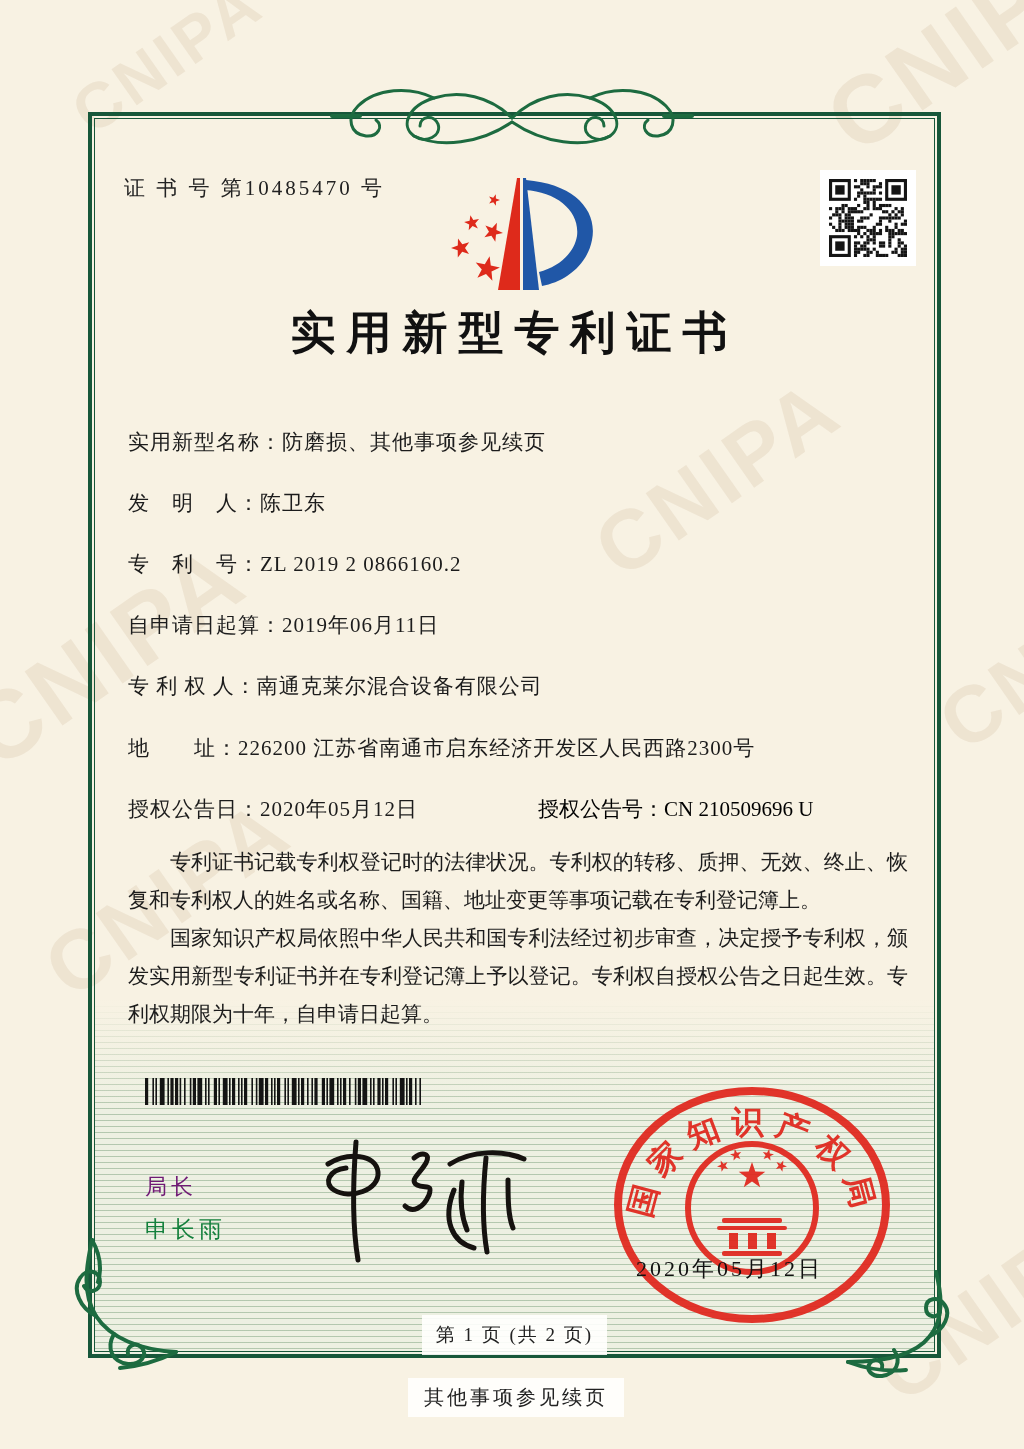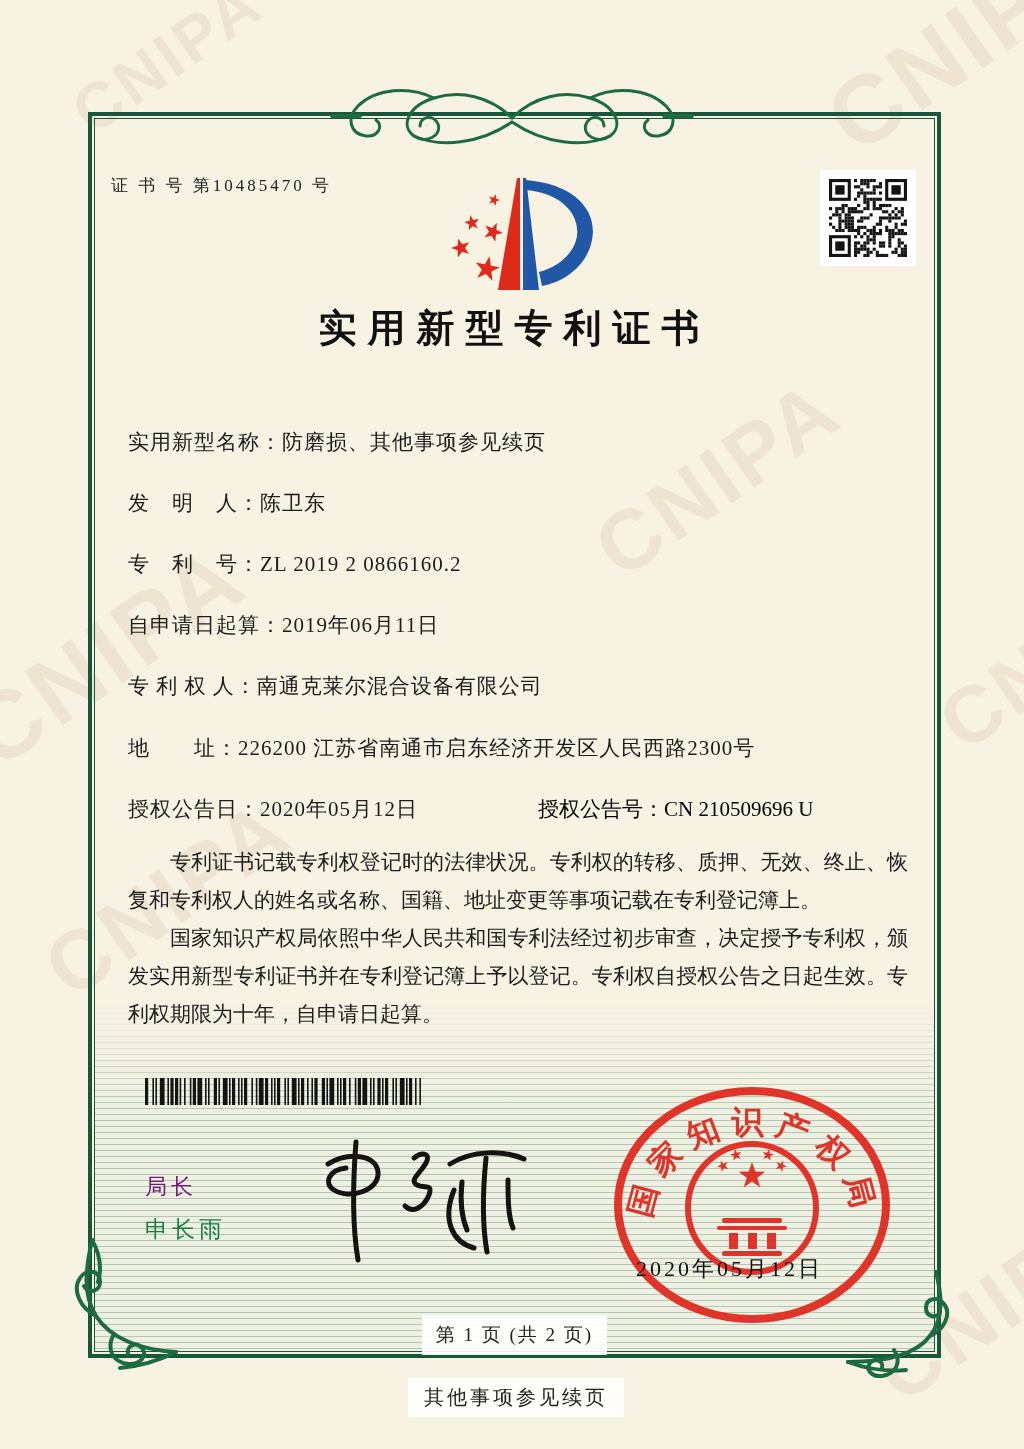--- a/index.html
+++ b/index.html
@@ -19,26 +19,26 @@
 
   
   .guilloche { position:absolute; left:94px; top:1000px; width:841px; height:356px; z-index:1;
     background-color:#edf0e2;
     background-image:repeating-linear-gradient(180deg, rgba(132,166,132,0.55) 0px, rgba(132,166,132,0.55) 1px, rgba(255,255,255,0) 1px, rgba(255,255,255,0) 6px); }
   .guilloche::before { content:""; position:absolute; left:0; top:0; width:100%; height:110px;
     background:linear-gradient(180deg,#f8f2e3 0%, rgba(248,242,227,0) 100%); }
 
   .content { position:absolute; inset:0; z-index:3; }
 
-  .cert-no { position:absolute; left:111px; top:174px; font-size:17px; color:#222; letter-spacing:3px; }
+  .cert-no { position:absolute; left:124px; top:174px; font-size:21px; color:#222; letter-spacing:3px; }
   .qr-box { position:absolute; left:820px; top:170px; width:96px; height:96px; background:#fff; padding:9px; }
   .logo { position:absolute; left:436px; top:166px; width:172px; height:142px; }
 
   .title { position:absolute; left:88px; top:303px; width:853px; text-align:center;
-           font-size:38px; font-weight:bold; color:#111; letter-spacing:11px; }
+           font-size:45px; font-weight:bold; color:#111; letter-spacing:11px; }
 
   .field { position:absolute; left:128px; font-size:21px; color:#1c1c1c; white-space:nowrap; }
   .field .lab { letter-spacing:1px; }
   .field .val { letter-spacing:1px; }
   .grant-no { position:absolute; left:538px; font-size:21px; color:#000000; white-space:nowrap; }
 
   .paras { position:absolute; left:128px; top:843px; width:780px; font-size:21px; color:#1c1c1c;
            text-align:justify; line-height:38px; }
   .paras p { text-indent:2em; }
 

